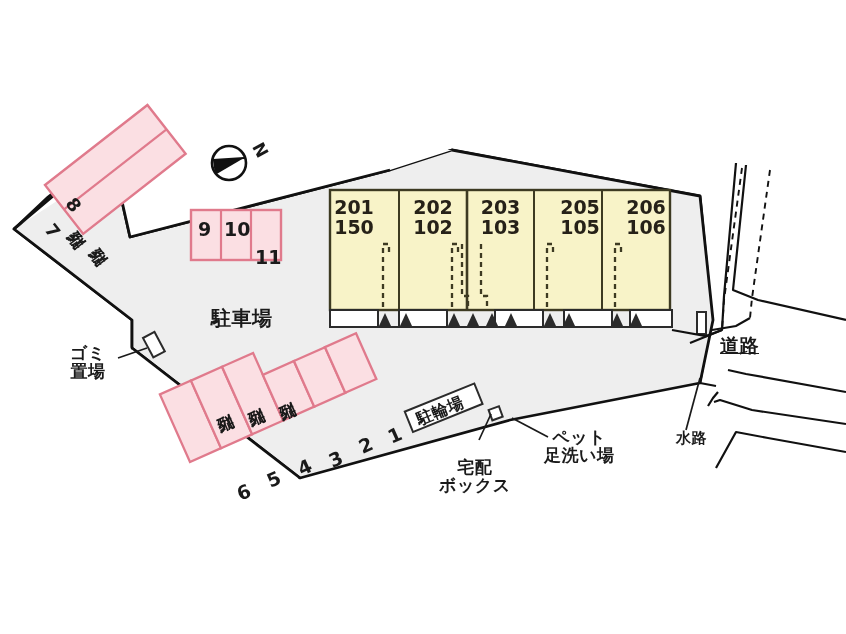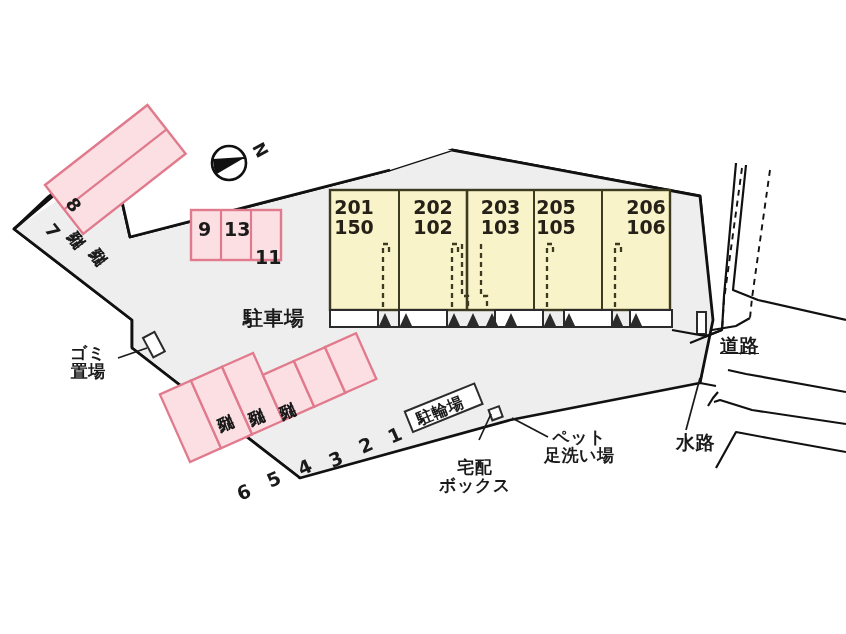--- a/index.html
+++ b/index.html
@@ -164,65 +164,65 @@
     <div>150</div>
   </div>
   <div class="unit-txt" style="left:399px;top:198px;width:68px;">
     <div>202</div>
     <div>102</div>
   </div>
   <div class="unit-txt" style="left:467px;top:198px;width:67px;">
     <div>203</div>
     <div>103</div>
   </div>
-  <div class="unit-txt" style="left:534px;top:198px;width:44px;">
+  <div class="unit-txt" style="left:534px;top:198px;width:44px;padding-left:24px;">
     <div>205</div>
     <div>105</div>
   </div>
   <div class="unit-txt" style="left:602px;top:198px;width:88px;">
     <div>206</div>
     <div>106</div>
   </div>
 
   <div class="stall-num" style="left:198px;top:218px;">9</div>
-  <div class="stall-num" style="left:224px;top:218px;">13</div>
+  <div class="stall-num" style="left:224px;top:218px;">10</div>
   <div class="stall-num" style="left:255px;top:218px;margin-top:28px;">11</div>
 
   <div class="rot-txt" style="left:67px;top:196px;transform:rotate(52deg);font-size:18px;">8</div>
   <div class="rot-txt" style="left:46px;top:222px;transform:rotate(52deg);font-size:18px;">7</div>
   <div class="rot-txt vert" style="left:85px;top:227px;transform:rotate(52deg);font-size:16px;">縦列</div>
   <div class="rot-txt vert" style="left:107px;top:244px;transform:rotate(52deg);font-size:16px;">縦列</div>
 
-  <div class="lbl lbl-jp" style="left:211px;top:308px;font-size:20px;margin-left:32px;">駐車場</div>
+  <div class="lbl lbl-jp" style="left:211px;top:308px;font-size:20px;">駐車場</div>
 
   <div class="rot-txt vert" style="left:209px;top:404px;transform:rotate(-24deg);font-size:16px;">縦列</div>
   <div class="rot-txt vert" style="left:240px;top:398px;transform:rotate(-24deg);font-size:16px;">縦列</div>
   <div class="rot-txt vert" style="left:271px;top:392px;transform:rotate(-24deg);font-size:16px;">縦列</div>
 
   <div class="stall-num" style="left:237px;top:481px;transform:rotate(-24deg);">6</div>
   <div class="stall-num" style="left:267px;top:468px;transform:rotate(-24deg);">5</div>
   <div class="stall-num" style="left:298px;top:456px;transform:rotate(-24deg);">4</div>
   <div class="stall-num" style="left:329px;top:448px;transform:rotate(-24deg);">3</div>
   <div class="stall-num" style="left:359px;top:434px;transform:rotate(-24deg);">2</div>
   <div class="stall-num" style="left:388px;top:424px;transform:rotate(-24deg);">1</div>
 
-  <div class="lbl lbl-jp" style="left:70px;top:344px;font-size:17px;text-align:right;">
+  <div class="lbl lbl-jp" style="left:70px;top:344px;font-size:17px;text-align:center;">
     <div>ゴミ</div>
     <div>置場</div>
   </div>
 
   <div class="lbl lbl-jp" style="left:414px;top:412px;font-size:16px;transform:rotate(-22deg);transform-origin:left top;">駐輪場</div>
 
   <div class="lbl lbl-jp" style="left:439px;top:458px;font-size:17px;text-align:center;">
     <div>宅配</div>
     <div>ボックス</div>
   </div>
 
   <div class="lbl lbl-jp" style="left:544px;top:428px;font-size:17px;text-align:center;">
     <div>ペット</div>
     <div>足洗い場</div>
   </div>
 
   <div class="lbl lbl-jp" style="left:720px;top:335px;font-size:19px;text-decoration:underline;">道路</div>
 
-  <div class="lbl lbl-jp" style="left:676px;top:432px;font-size:19px;">水路</div>
+  <div class="lbl lbl-jp" style="left:676px;top:432px;font-size:15px;font-family:Liberation Mono, monospace;">水路</div>
 
 </div>
 
 </body></html>

